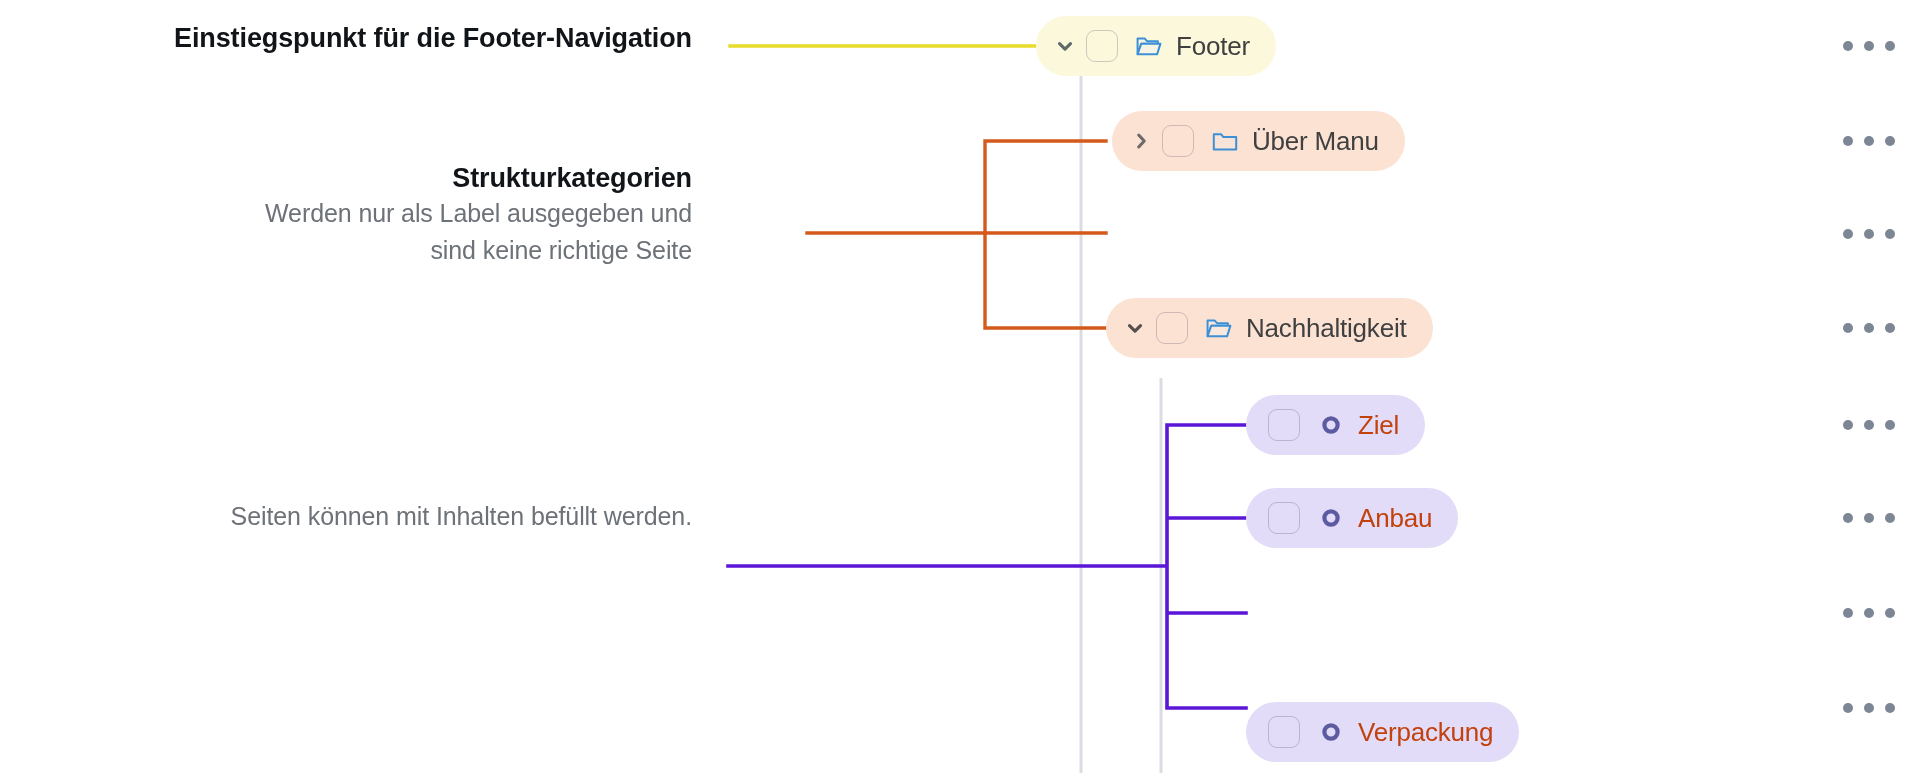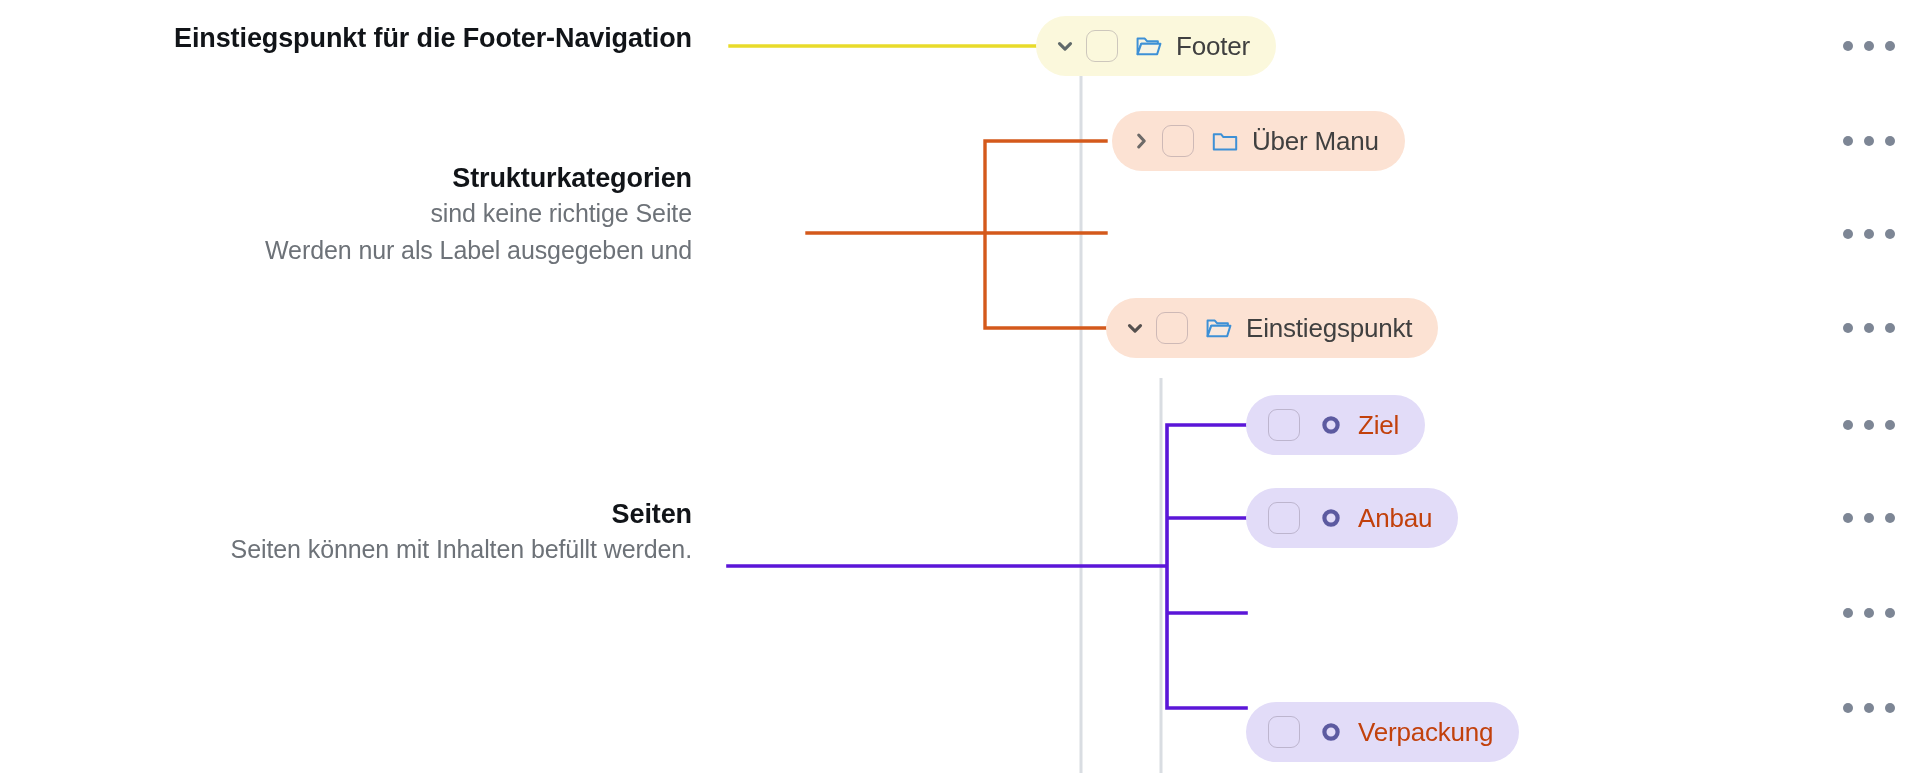--- a/index.html
+++ b/index.html
@@ -104,26 +104,25 @@
              M 1167 613 H 1246
              M 1167 708 H 1246" stroke="#5b16d8" stroke-width="3.6" fill="none" stroke-linecap="square"></path>
   </svg>
 
   <div class="annot" style="left:0;top:22px;width:692px;">
     <div class="a-title">Einstiegspunkt für die Footer-Navigation</div>
   </div>
 
   <div class="annot" style="left:0;top:162px;width:692px;">
     <div class="a-title">Strukturkategorien</div>
+    <div class="a-sub">Werden nur als Label ausgegeben und</div>
     <div class="a-sub">sind keine richtige Seite</div>
-    <div class="a-sub">Werden nur als Label ausgegeben und</div>
   </div>
 
   <div class="annot" style="left:0;top:498px;width:692px;">
-    <div class="a-title">Seiten</div>
     <div class="a-sub">Seiten können mit Inhalten befüllt werden.</div>
   </div>
 
   <div class="node c-yellow lvl-folder" style="left:1036px;top:16px;">
     <span class="chev">
       <svg width="22" height="22" viewBox="0 0 24 24" fill="none" stroke="#606a6a" stroke-width="3.4" stroke-linecap="round" stroke-linejoin="round">
         <polyline points="6,9.5 12,15.5 18,9.5"></polyline>
       </svg>
     </span>
     <span class="cbox"></span>
@@ -173,21 +172,21 @@
         <polyline points="6,9.5 12,15.5 18,9.5"></polyline>
       </svg>
     </span>
     <span class="cbox"></span>
     <span class="ticon">
       <svg width="28" height="28" viewBox="0 0 24 24" fill="#f7e3d7" stroke="#3d90d6" stroke-width="1.7" stroke-linejoin="round">
         <path d="M2.2 19V5.6h6.2l1.9 2.3h9.3v2.1H5.4L2.2 19z" fill="#f9e8dd"></path>
         <path d="M5.4 10H21.8L19 19H2.2L5.4 10z" fill="#f9e8dd"></path>
       </svg>
     </span>
-    <span class="nlabel">Einstiegspunkt</span>
+    <span class="nlabel">Nachhaltigkeit</span>
   </div>
   <div class="kebab" style="left:1843px;top:315px;">
     <i></i>
     <i></i>
     <i></i>
   </div>
 
   <div class="node c-purple lvl-page" style="left:1246px;top:395px;">
     <span class="cbox"></span>
     <span class="ticon">

